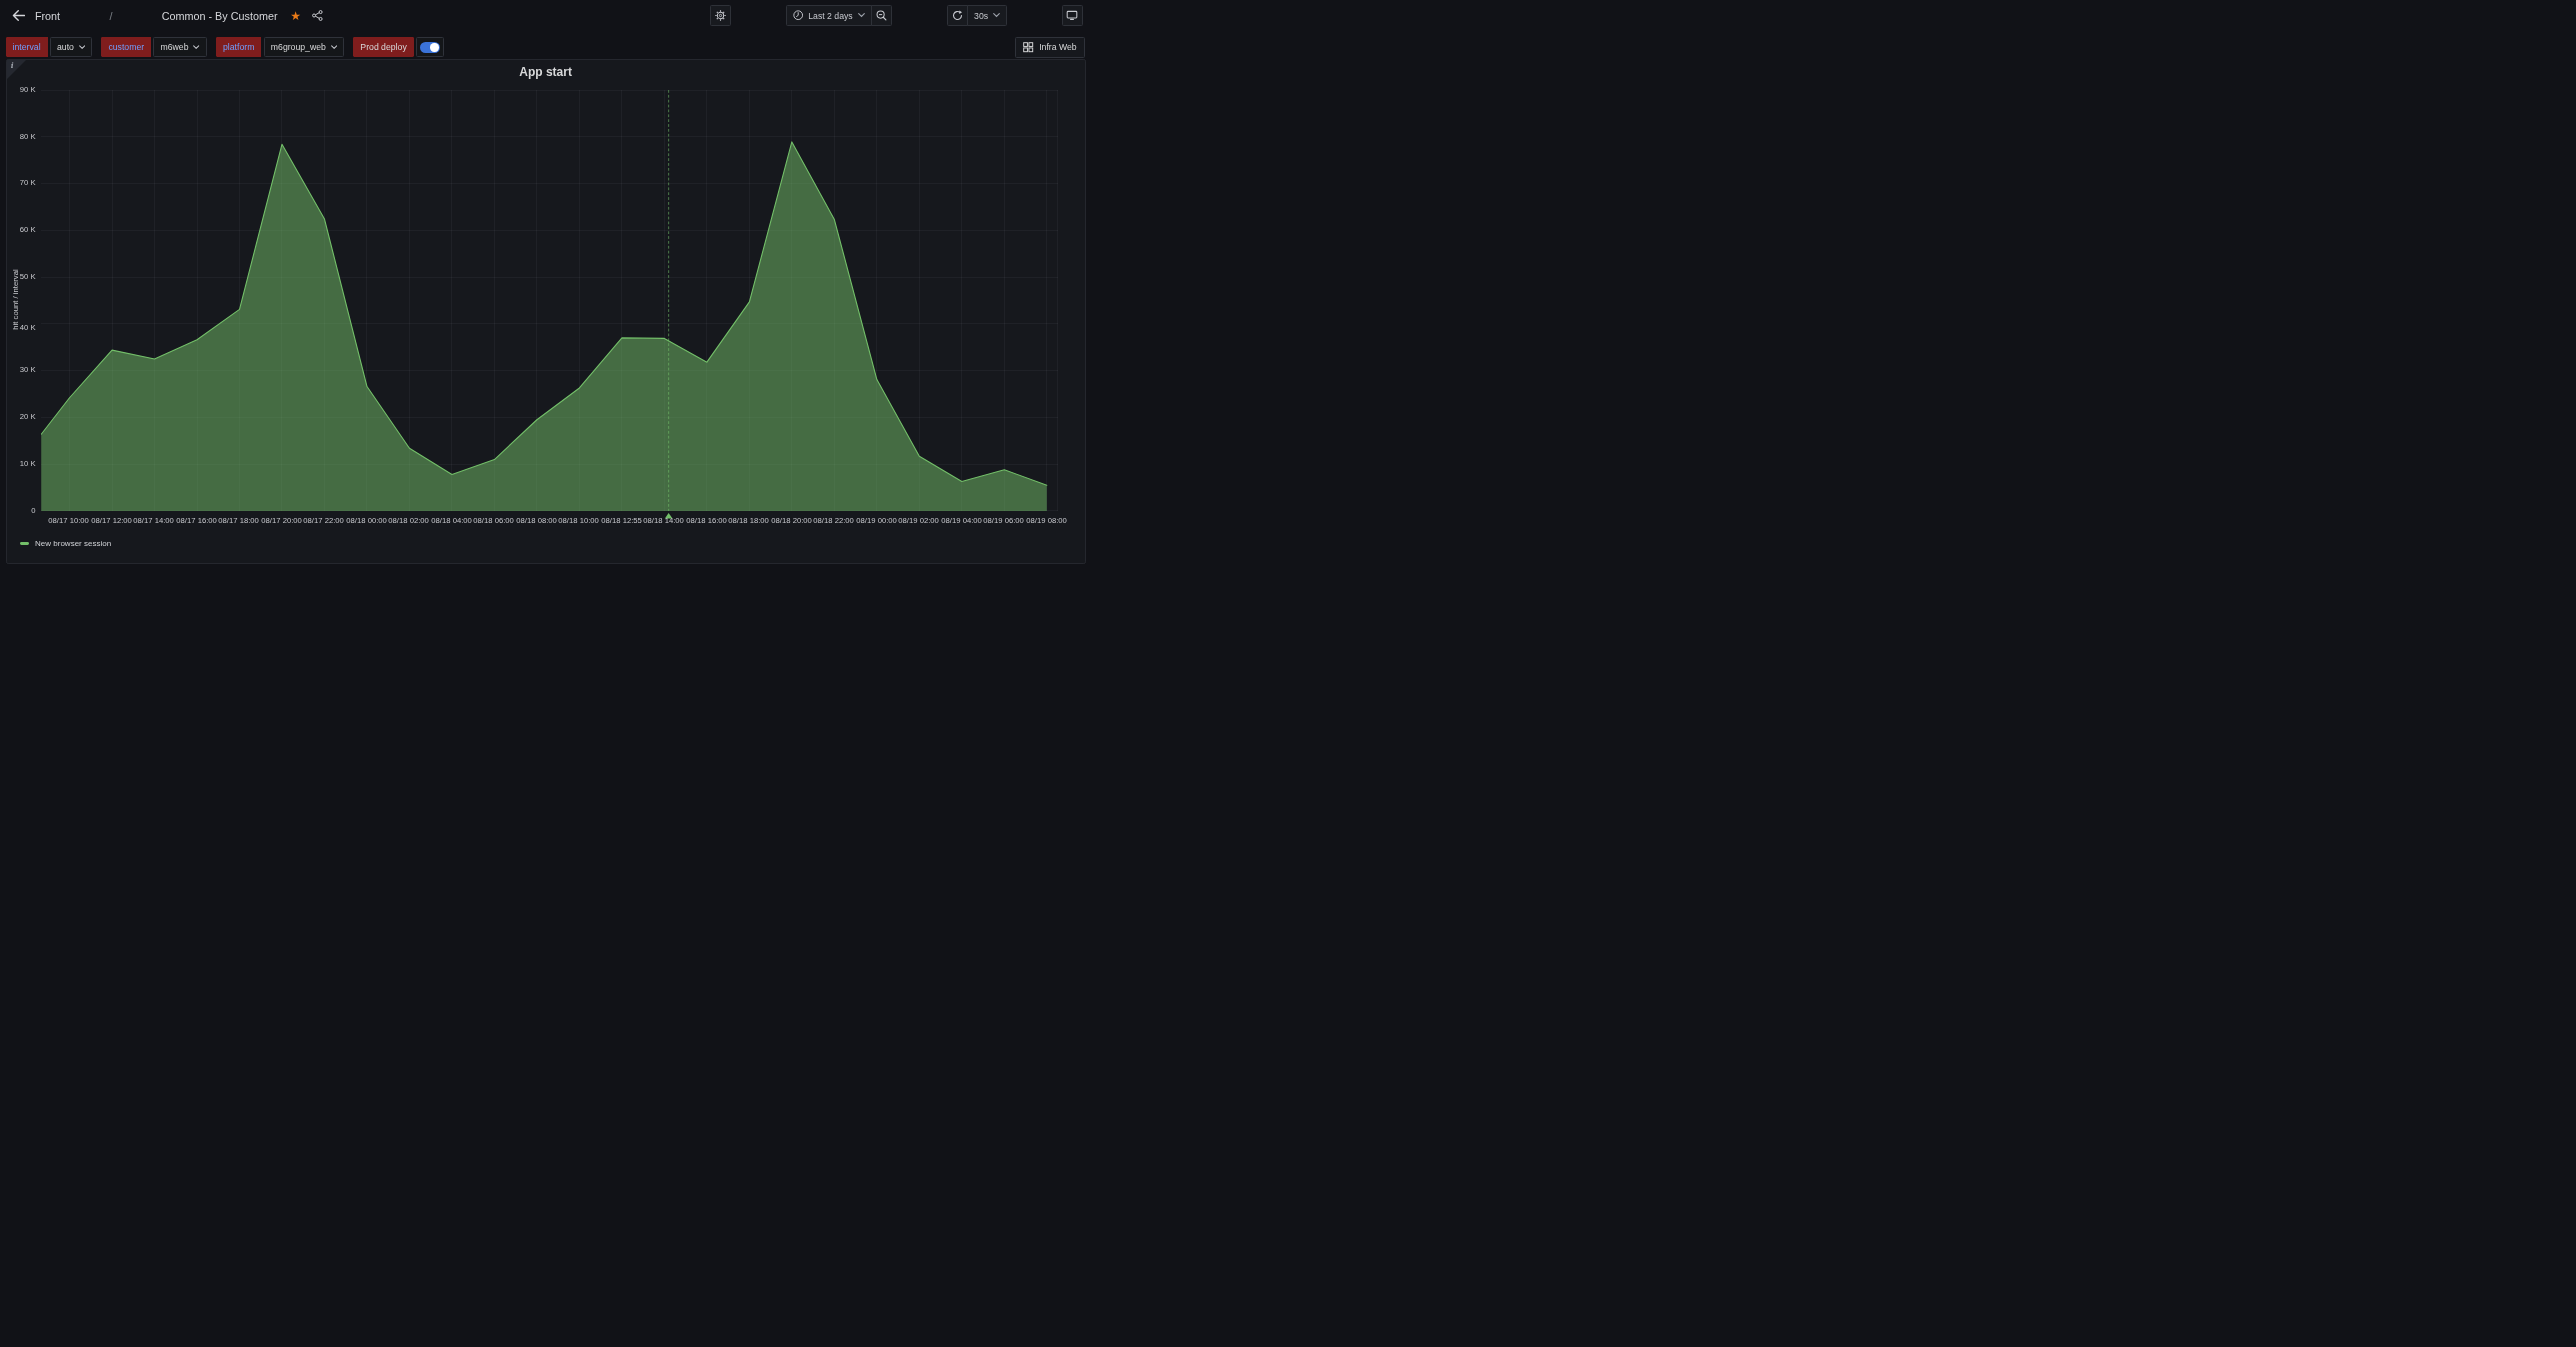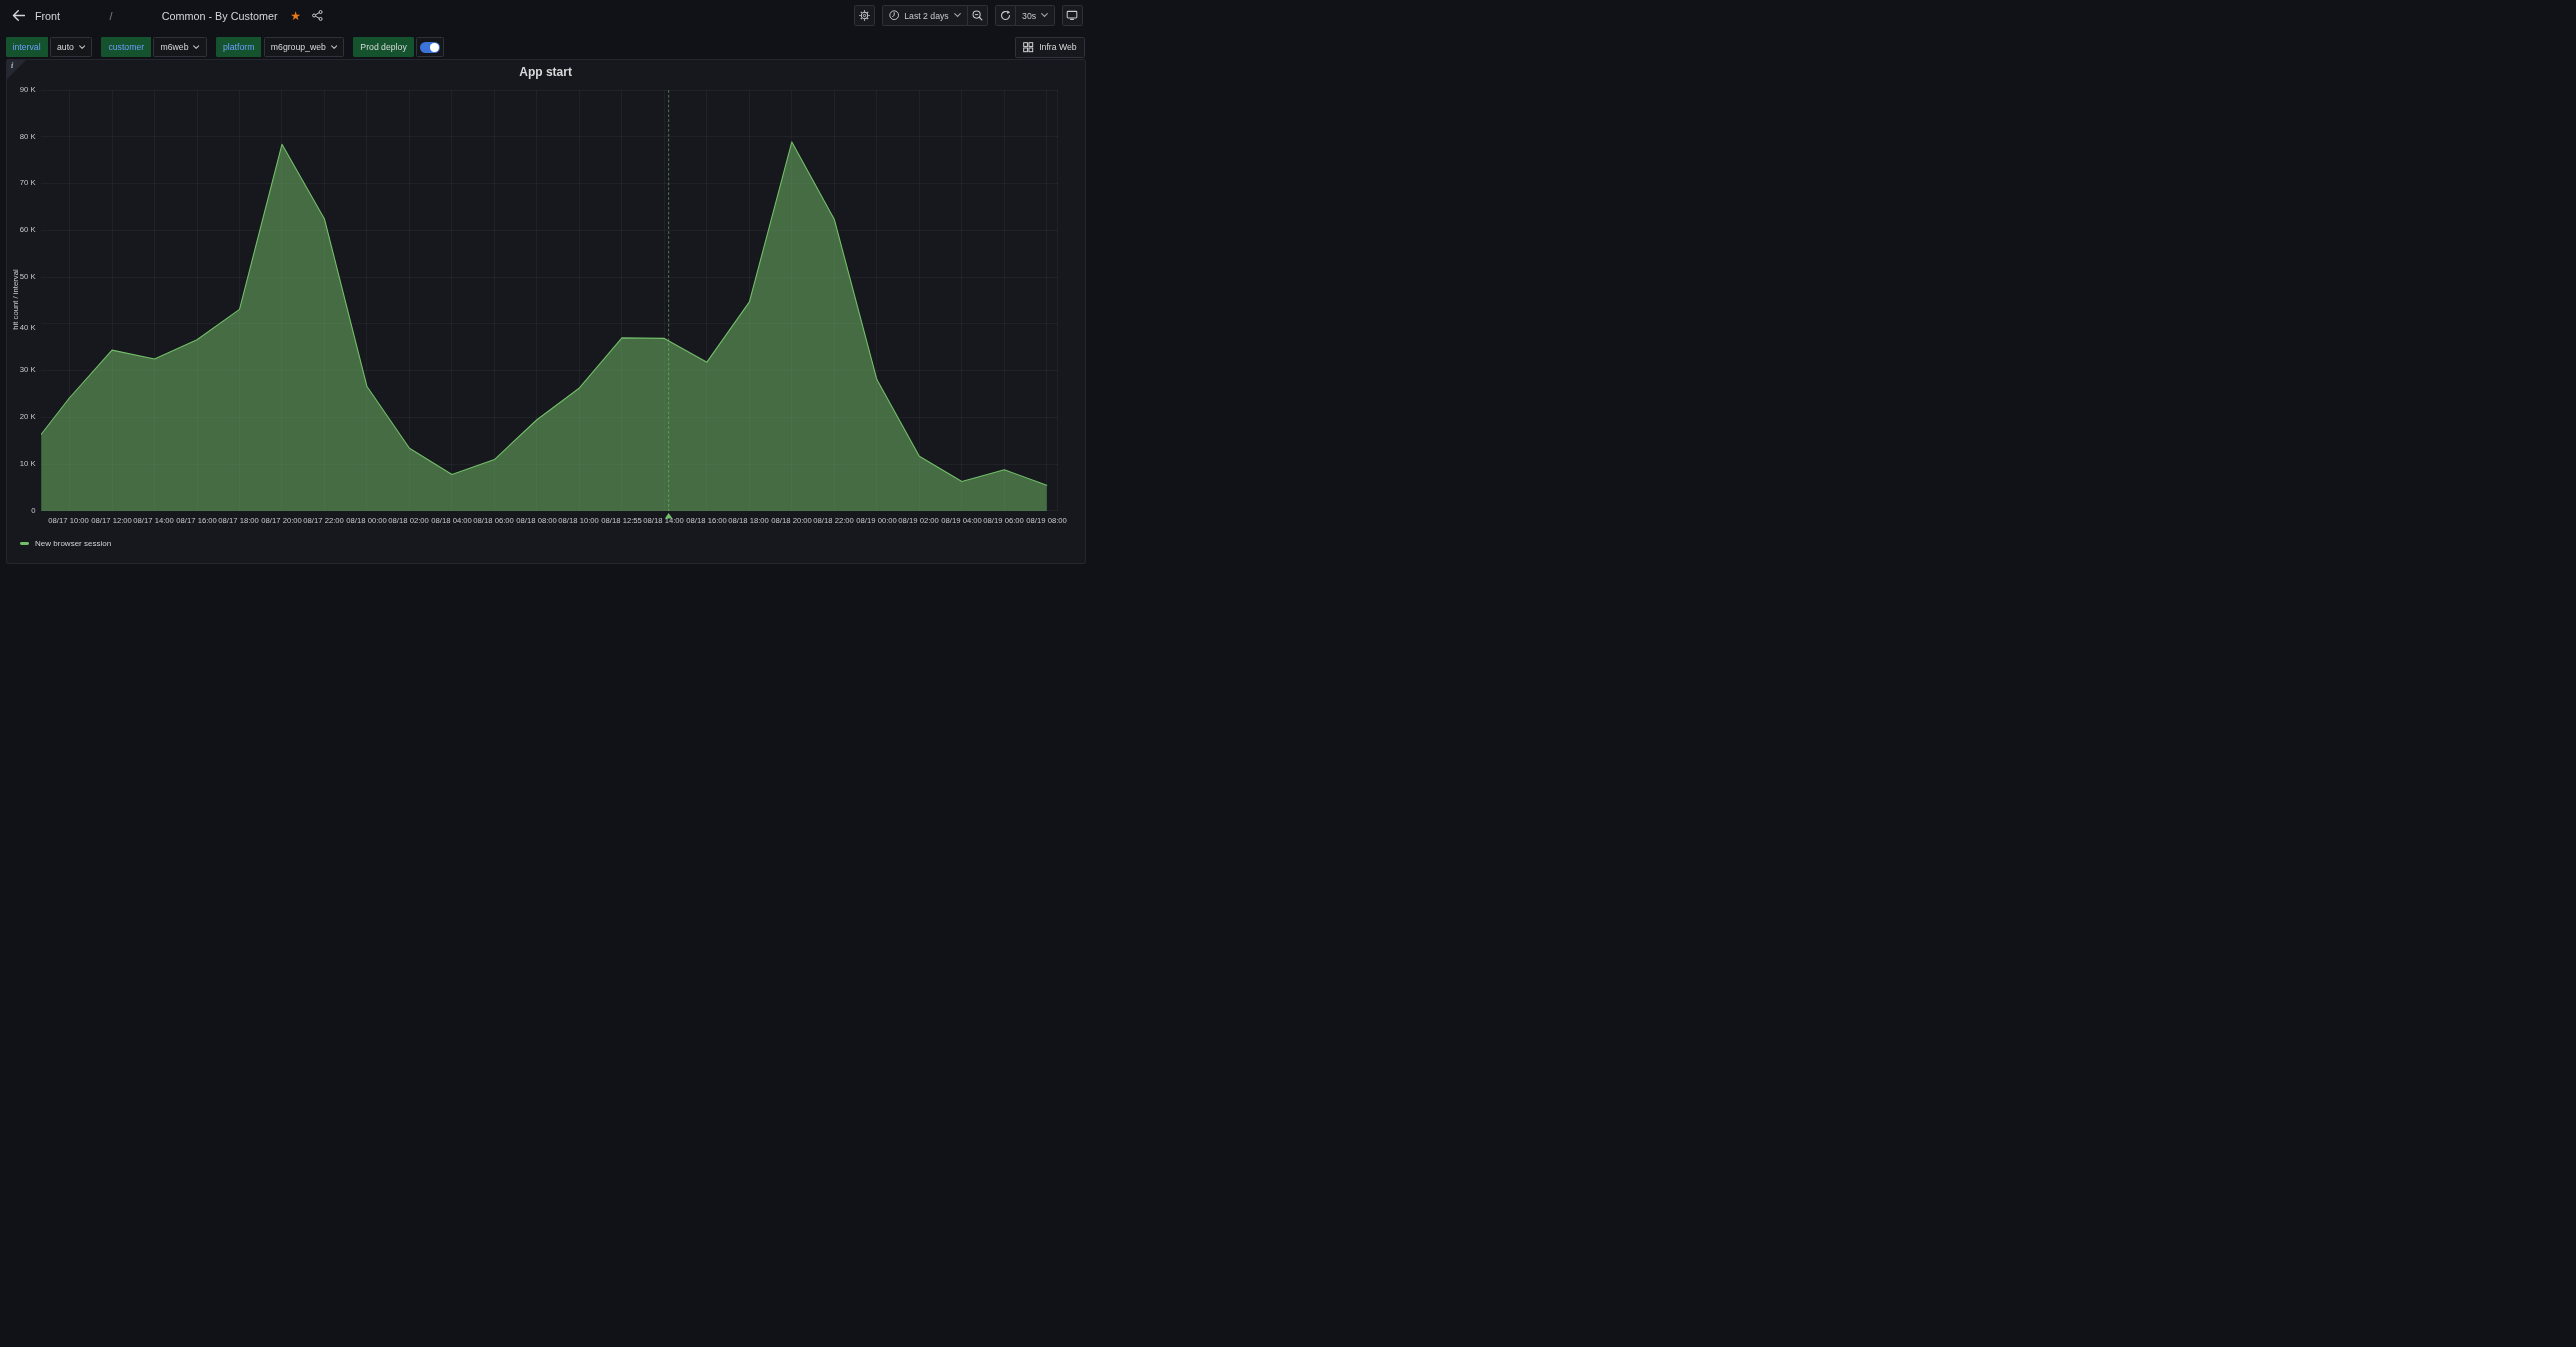--- a/index.html
+++ b/index.html
@@ -21,21 +21,21 @@
     background:none; border:none; color:#d0d2d7; cursor:pointer;
     display:flex; align-items:center; justify-content:center;
     width:19.5px; height:19.5px; border-radius:1.4px;
   }
   .breadcrumb { display:flex; align-items:center; margin-left:7px; font-size:10.8px;gap:43px; }
   .breadcrumb .crumb { color:#d5d6da; cursor:pointer; }
   .breadcrumb .sep { color:#7b8087; margin:0 6.3px; }
   .star-btn { margin-left:8.4px; color:#eb7b18; font-size:12px; }
   .share-btn { margin-left:2.8px; }
 
-  .tb-right { margin-left:auto; display:flex; align-items:flex-start; }
+  .tb-right { margin-left:auto; display:flex; align-items:flex-start;gap:48px; }
   .toolbtn {
     height:21px; background:#181a1f; border:0.7px solid #2e3138; color:#c7c9cf;
     display:flex; align-items:center; justify-content:center; gap:4.9px;
     font-size:8.7px; font-family:inherit; cursor:pointer; padding:0 6.3px;
     font-weight:500;
   }
   .btn-group { display:flex; }
   .btn-group .toolbtn + .toolbtn { margin-left:-0.7px; }
   .toolbtn.square { width:21px; padding:0; }
   .toolbtn:first-child { border-radius:1.4px 0 0 1.4px; }
@@ -44,21 +44,21 @@
   .tb-right > * { margin-left:6.3px; }
 
   
   .varbar {
     display:flex; align-items:center; padding:6.3px 5.6px 5.6px 5.6px; height:32px;
   }
   .var-group { display:flex; align-items:center; }
   .var-group + .var-group { margin-left:9px; }
   .var-label {
     height:20px; display:flex; align-items:center; padding:0 7px;
-    background:#14532d; color:#6e9fff; font-size:8.7px; font-weight:500;
+    background:#7f1d1d; color:#6e9fff; font-size:8.7px; font-weight:500;
     border-radius:1.4px 0 0 1.4px;
   }
   .var-label.white { color:#d8d9da; border-radius:1.4px; }
   .var-value {
     height:20px; display:flex; align-items:center; gap:4.9px; padding:0 6.3px;
     background:#141619; border:0.7px solid #2f323a; color:#d8d9da;
     font-size:8.7px; font-family:inherit; cursor:pointer; border-radius:1.4px;
     margin-left:2.1px;
   }
   .toggle-box {

